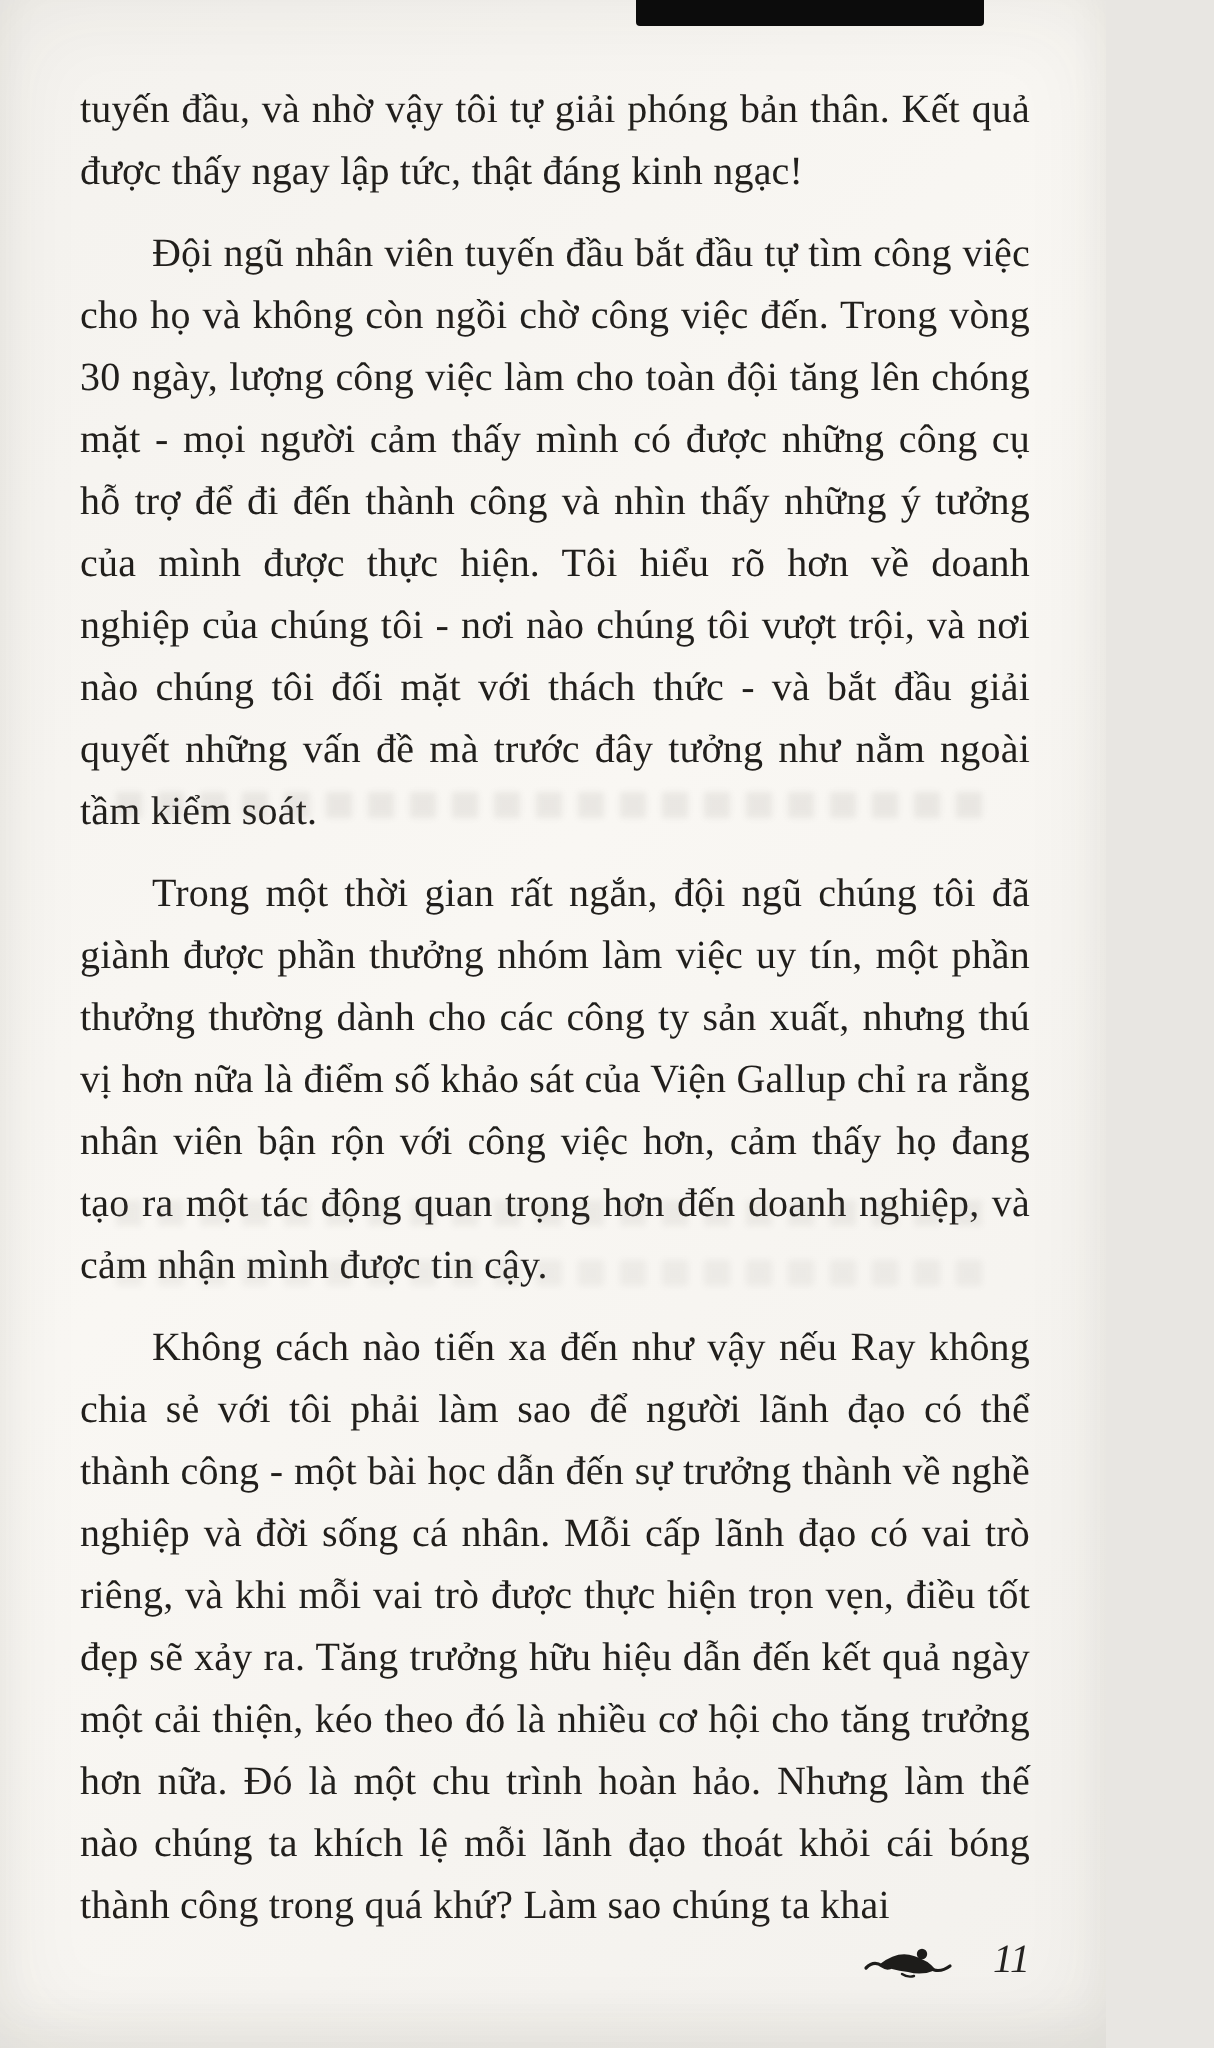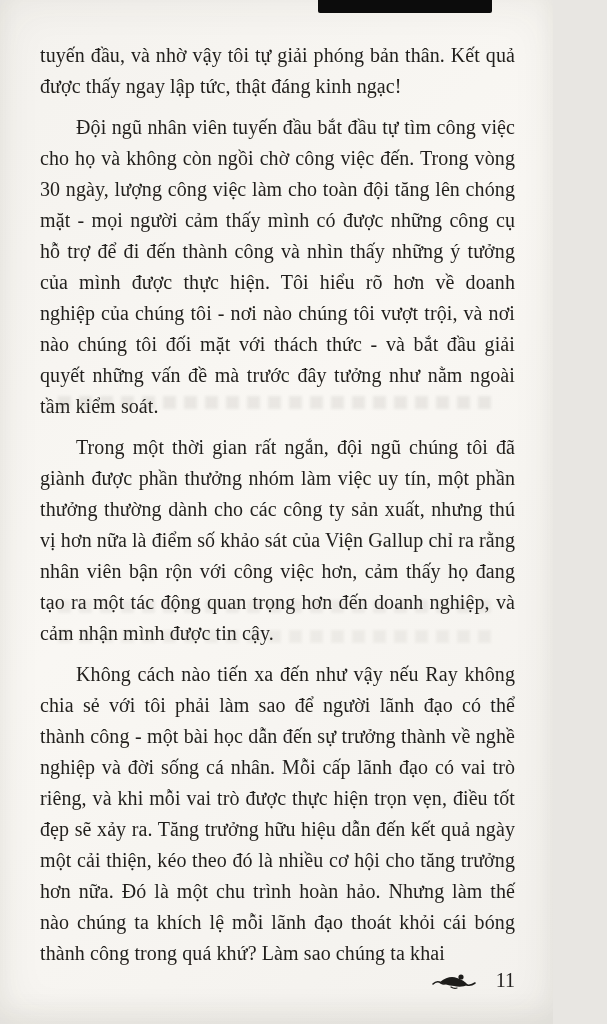--- a/index.html
+++ b/index.html
@@ -60,20 +60,21 @@
   .bleed.b1 { top: 396px; }
   .bleed.b2 { top: 600px; opacity: 0.08; }
   .bleed.b3 { top: 630px; opacity: 0.07; }
   .footer {
     position: absolute;
     right: 38px;
     bottom: 32px;
     display: flex;
     align-items: center;
     gap: 19px;
+    font-style: italic;
   }
   .ornament {
     display: inline-flex;
     align-items: center;
   }
   .page-number {
     font-size: 20px;
     color: #242220;
   }
 </style>

